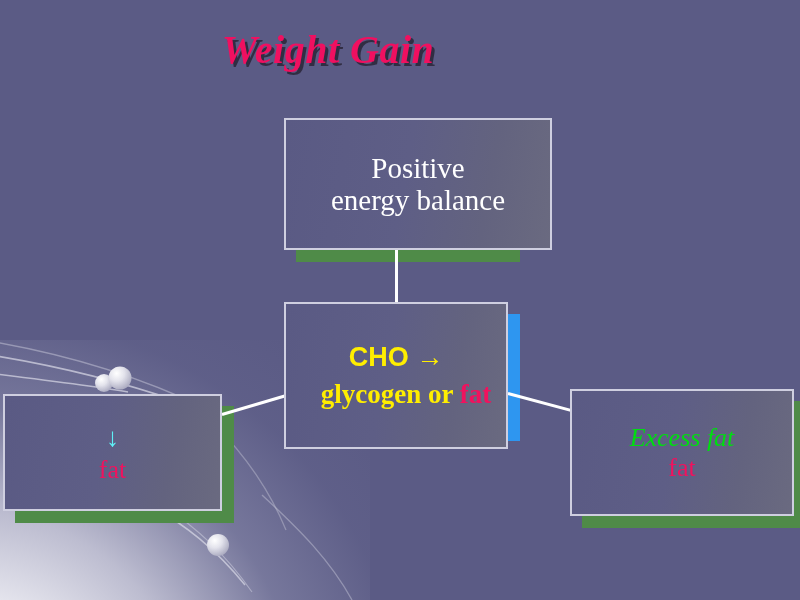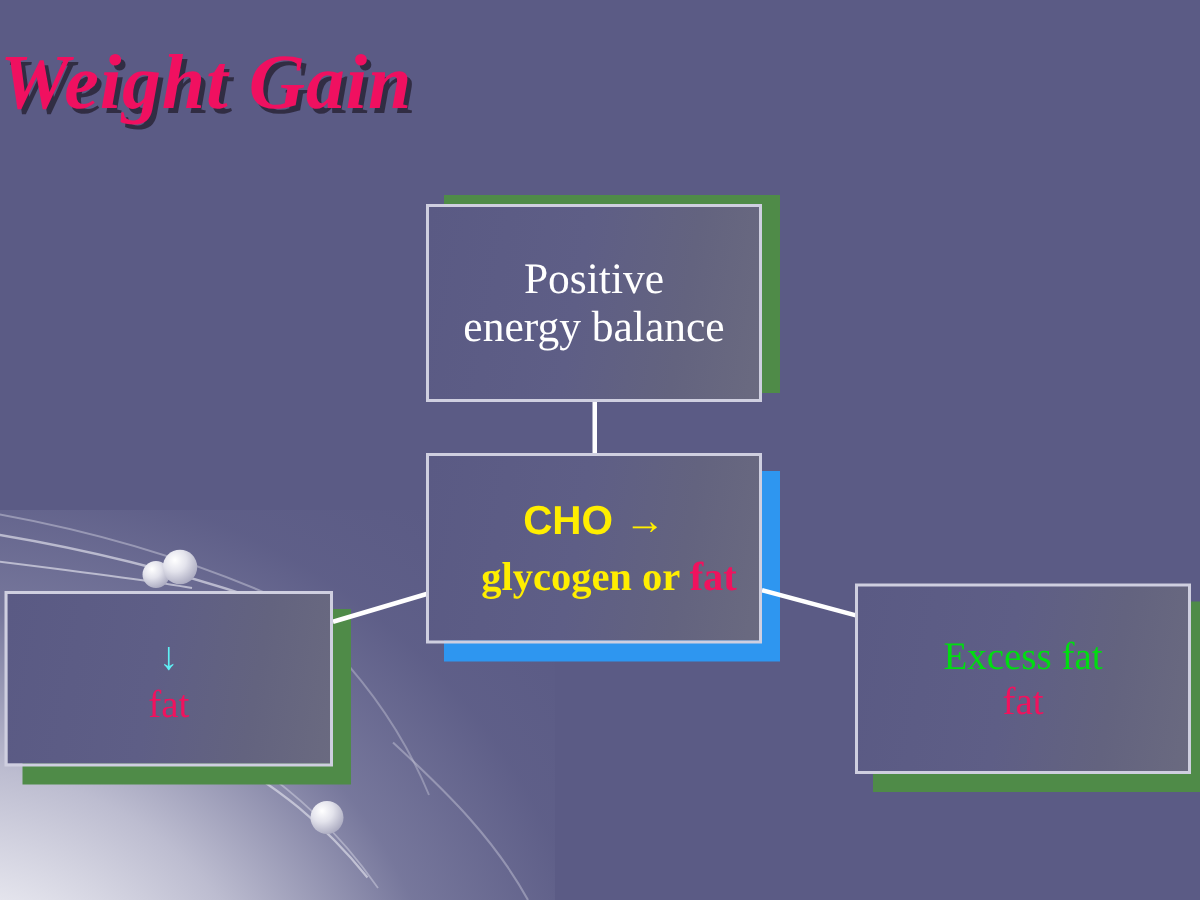--- a/index.html
+++ b/index.html
@@ -42,25 +42,25 @@
     height: 600px;
     pointer-events: none;
   }
 
   
   .title {
     position: absolute;
     left: 0;
     top: 26px;
     width: 656px;
-    text-align: left;
+    text-align: center;
     font-family: "Liberation Serif", serif;
     font-style: italic;
     font-weight: bold;
-    font-size: 52px;
+    font-size: 40px;
     letter-spacing: 0.5px;
     color: #f01060;
     text-shadow: 3px 3px 0 rgba(35,30,45,0.75);
   }
 
   
   .node {
     position: absolute;
     box-sizing: border-box;
     border: 2px solid #cfcfe0;
@@ -75,27 +75,27 @@
   }
   .shadow {
     position: absolute;
     z-index: 2;
   }
   .shadow.green { background: #4f8b48; }
   .shadow.blue  { background: #2e96f0; }
 
   
   #node-positive {
-    left: 284px; top: 136px; width: 224px; height: 132px;
+    left: 284px; top: 118px; width: 268px; height: 132px;
     font-size: 29px; color: #ffffff;
   }
   #shadow-positive { left: 296px; top: 130px; width: 224px; height: 132px; }
 
   #node-cho {
-    left: 284px; top: 302px; width: 224px; height: 127px;
+    left: 284px; top: 302px; width: 224px; height: 147px;
   }
   #shadow-cho { left: 296px; top: 314px; width: 224px; height: 127px; }
 
   #node-protein {
     left: 3px; top: 394px; width: 219px; height: 117px;
     font-size: 26px;
   }
   #shadow-protein { left: 15px; top: 406px; width: 219px; height: 117px; }
 
   #node-excess {
@@ -116,21 +116,21 @@
   .cho-line2 {
     font-family: "Liberation Serif", serif;
     font-weight: bold;
     font-size: 27px;
     color: #ffee00;
     margin-left: 20px;
   }
   .fat-red { color: #f0125e; }
   .cyan { color: #5ff0f5; }
   .cyan-arrow { color: #5ff0f5; font-size: 26px; line-height: 1.35; }
-  .green-txt { color: #00dd11; }
+  .green-txt { color: #00dd11; font-style: italic; }
   .white-txt { color: #ffffff; }
 
   
   .conn {
     position: absolute;
     background: #ffffff;
     z-index: 3;
   }
   #conn-vert {
     left: 395px; top: 250px; width: 3px; height: 53px;

